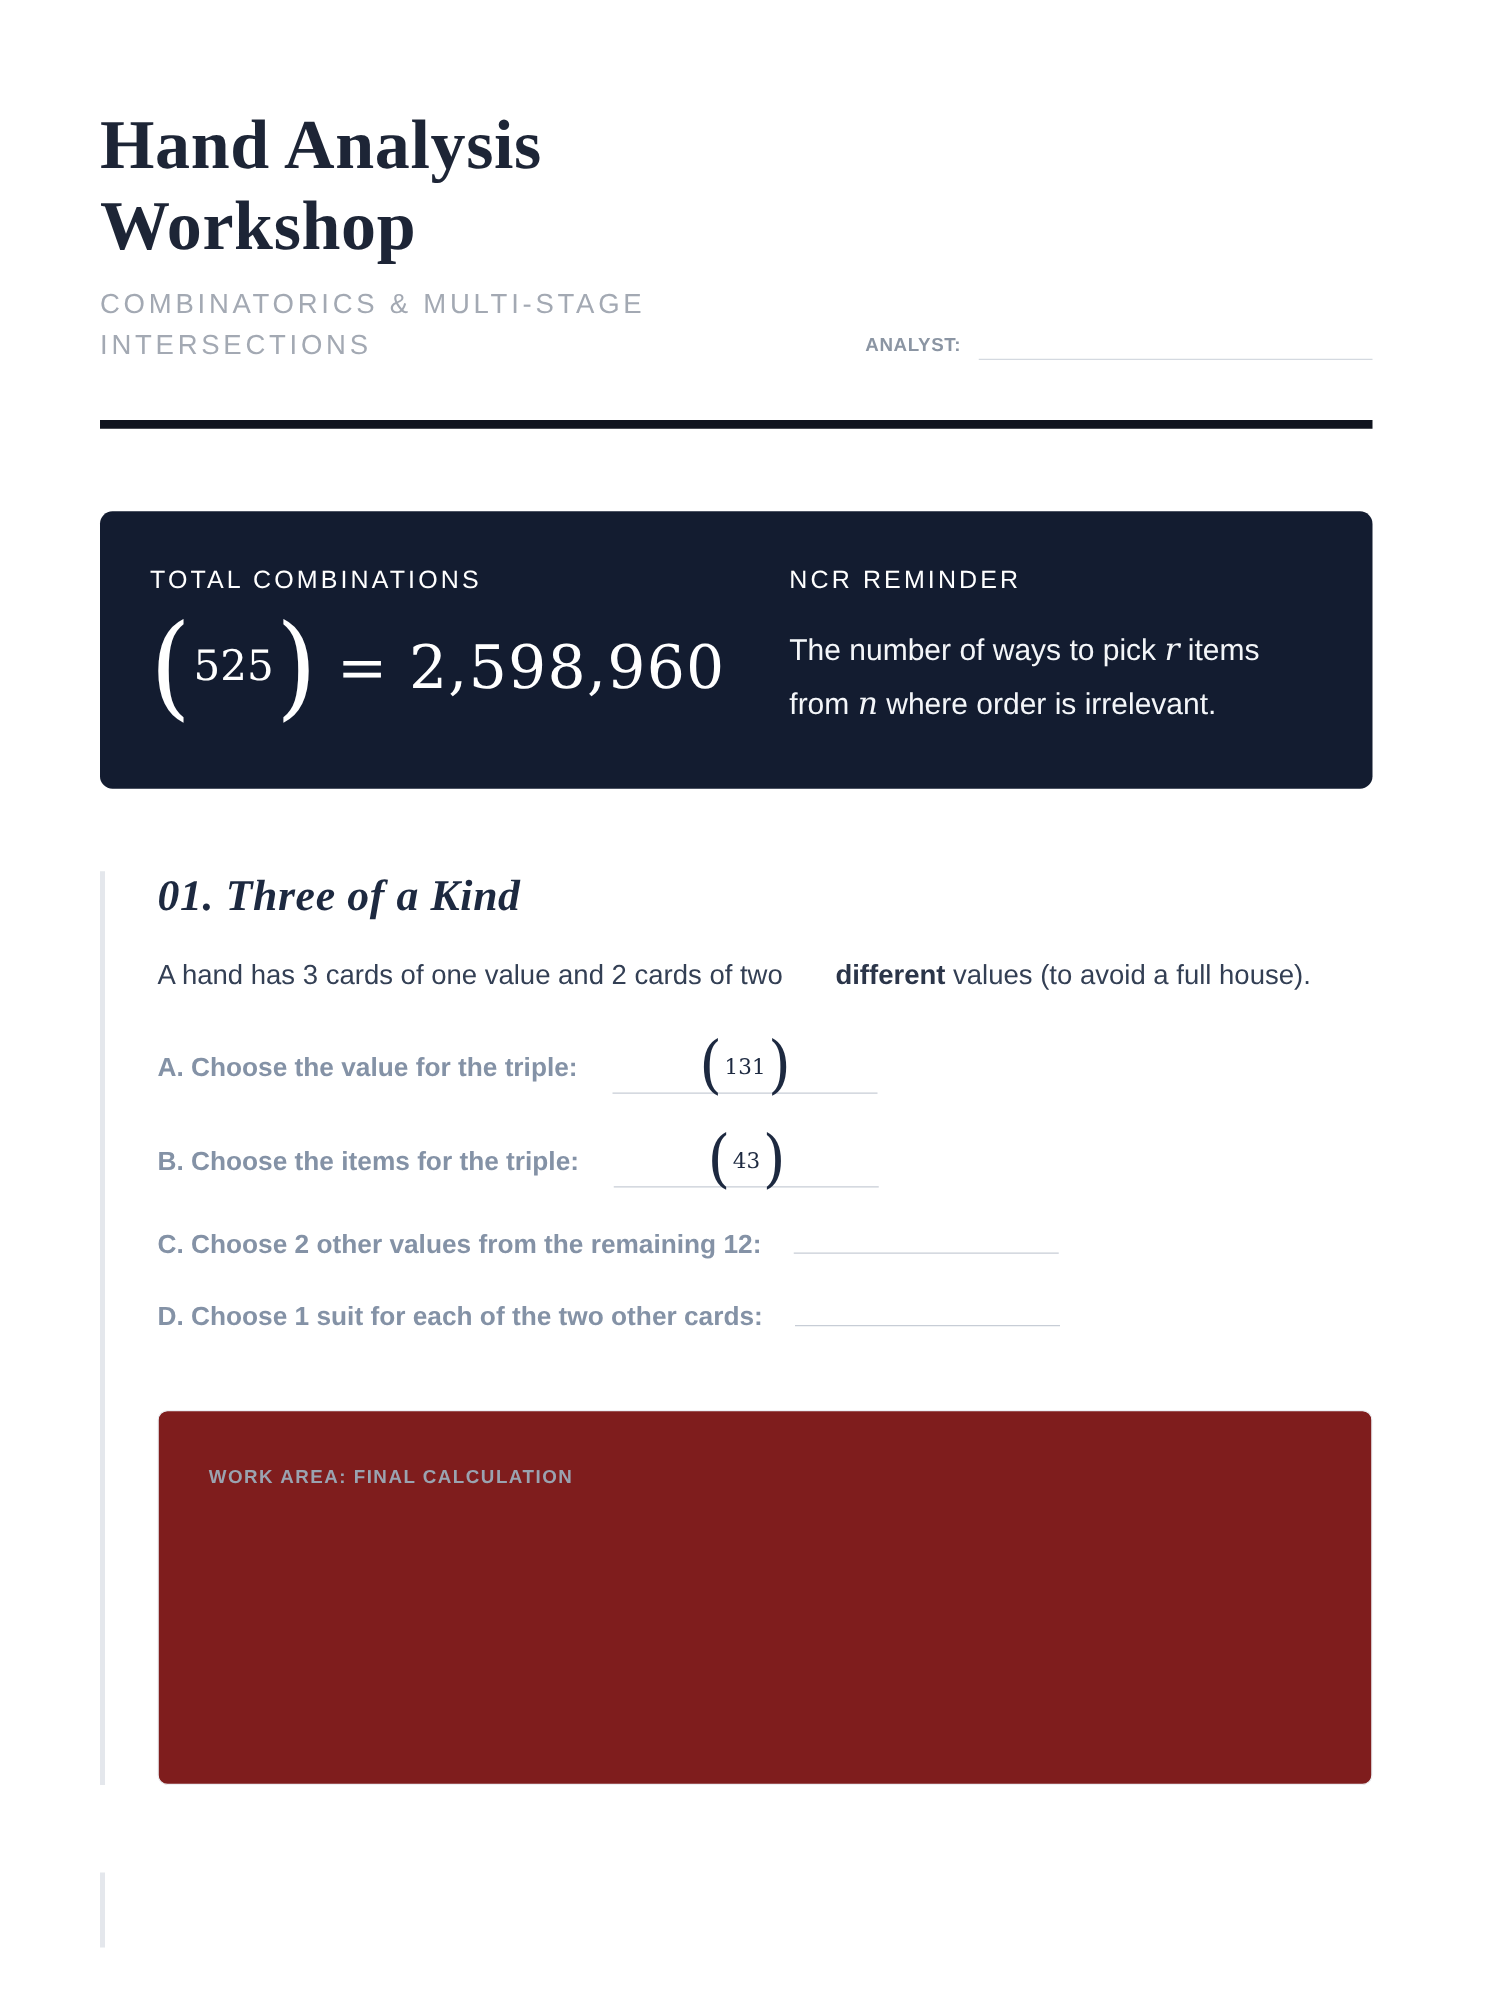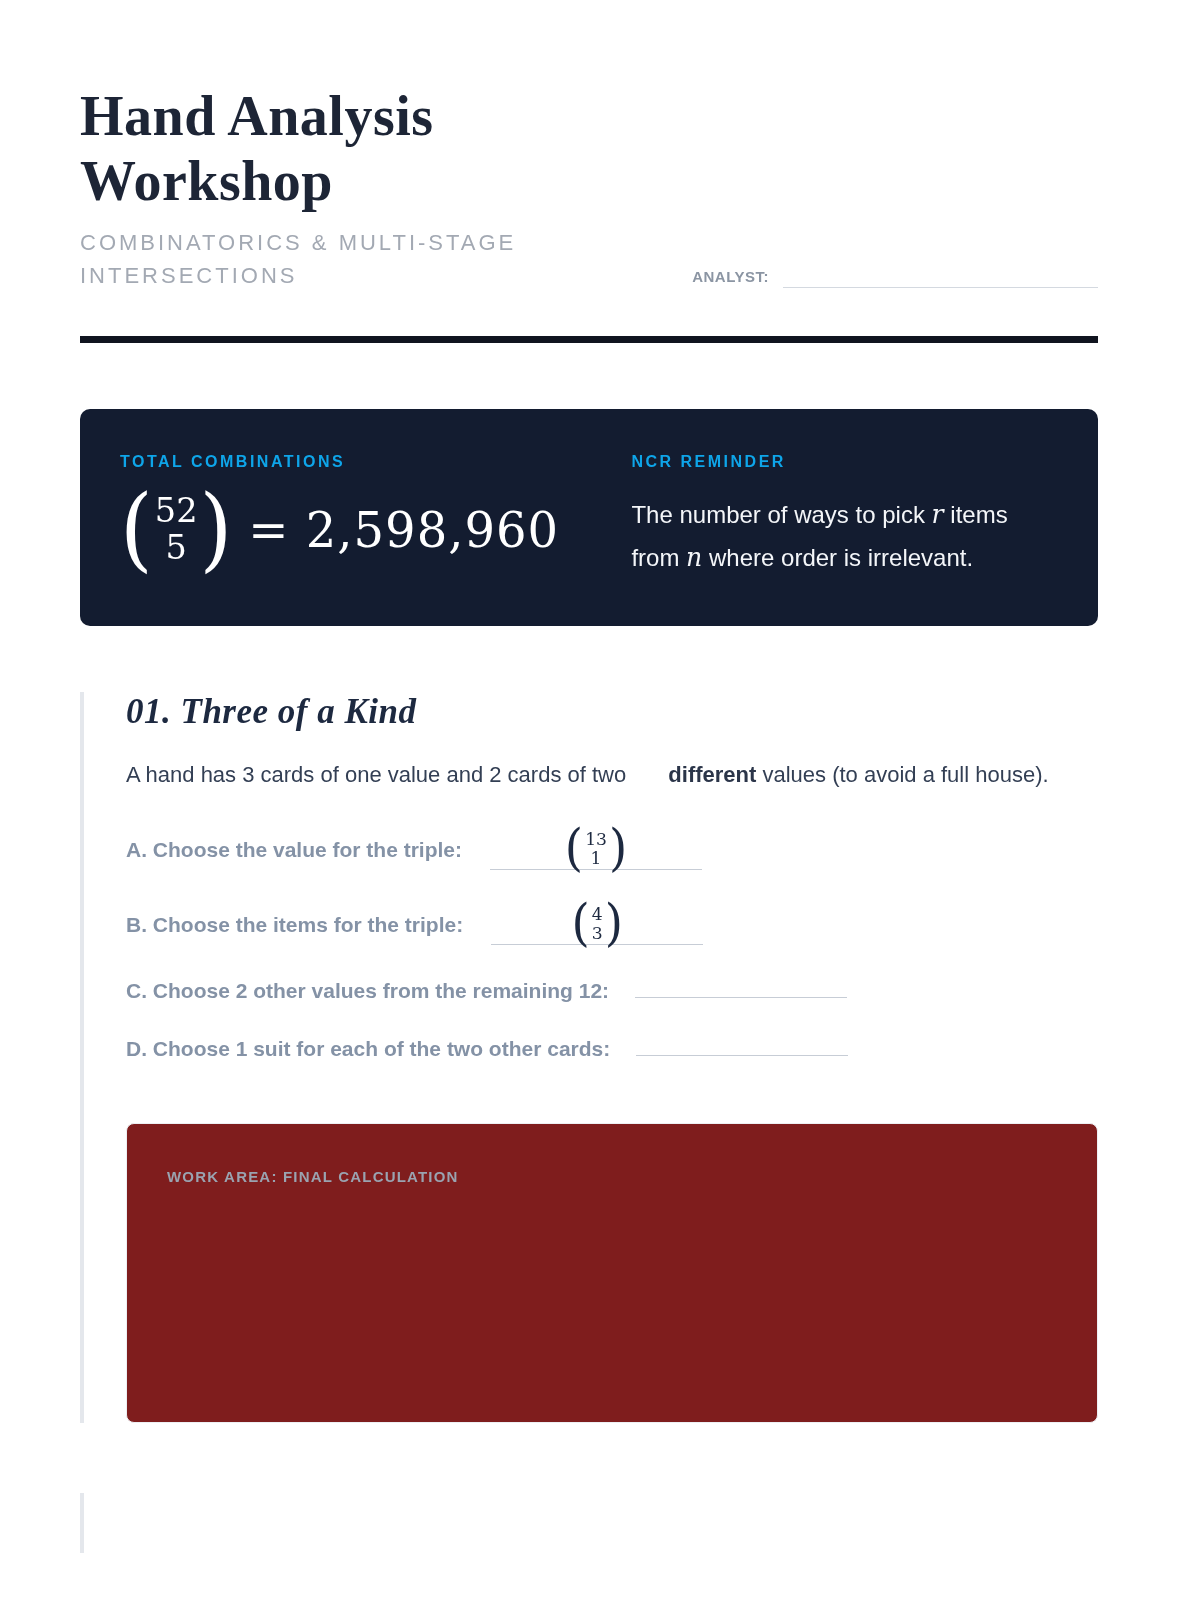--- a/index.html
+++ b/index.html
@@ -30,29 +30,29 @@
 
   .heavy-rule { margin-top:44px; height:7px; background:#10141f; border:none; }
 
   
   .summary-card {
     margin-top:66px; background:#131c30; border-radius:10px;
     padding:44px 42px 46px 40px;
     display:grid; grid-template-columns:54% 46%; column-gap:0;
   }
   .card-heading {
-    font-size:16px; font-weight:700; letter-spacing:2.5px; color:#0ea5e9;
+    font-size:20px; font-weight:400; letter-spacing:2.5px; color:#ffffff;
   }
   .formula {
     margin-top:22px; font-family:"DejaVu Serif", serif;
     font-size:48px; color:#ffffff; display:flex; align-items:center; gap:6px;
   }
   .binom { display:inline-flex; align-items:center; font-family:"DejaVu Serif", serif; }
   .binom .paren { font-size:1.75em; font-weight:400; line-height:0.85; transform:scaleY(1.08); }
-  .binom .stack { display:inline-flex; flex-direction:column; align-items:center; line-height:1.1; font-size:0.70em; padding:0 2px; }
+  .binom .stack { display:inline-flex; flex-direction:row; align-items:center; line-height:1.1; font-size:0.70em; padding:0 2px; }
   .formula .result { margin-left:10px; letter-spacing:1px; }
   .reminder-col { padding-left:6px; }
   .reminder-text {
     margin-top:22px; font-size:24px; line-height:1.72; color:#f4f6f9; max-width:450px;
   }
   .math-var { font-family:"DejaVu Serif", serif; font-style:italic; font-size:1.05em; }
 
   
   .section {
     margin-top:66px; border-left:4px solid #e4e7ec; padding-left:42px;

